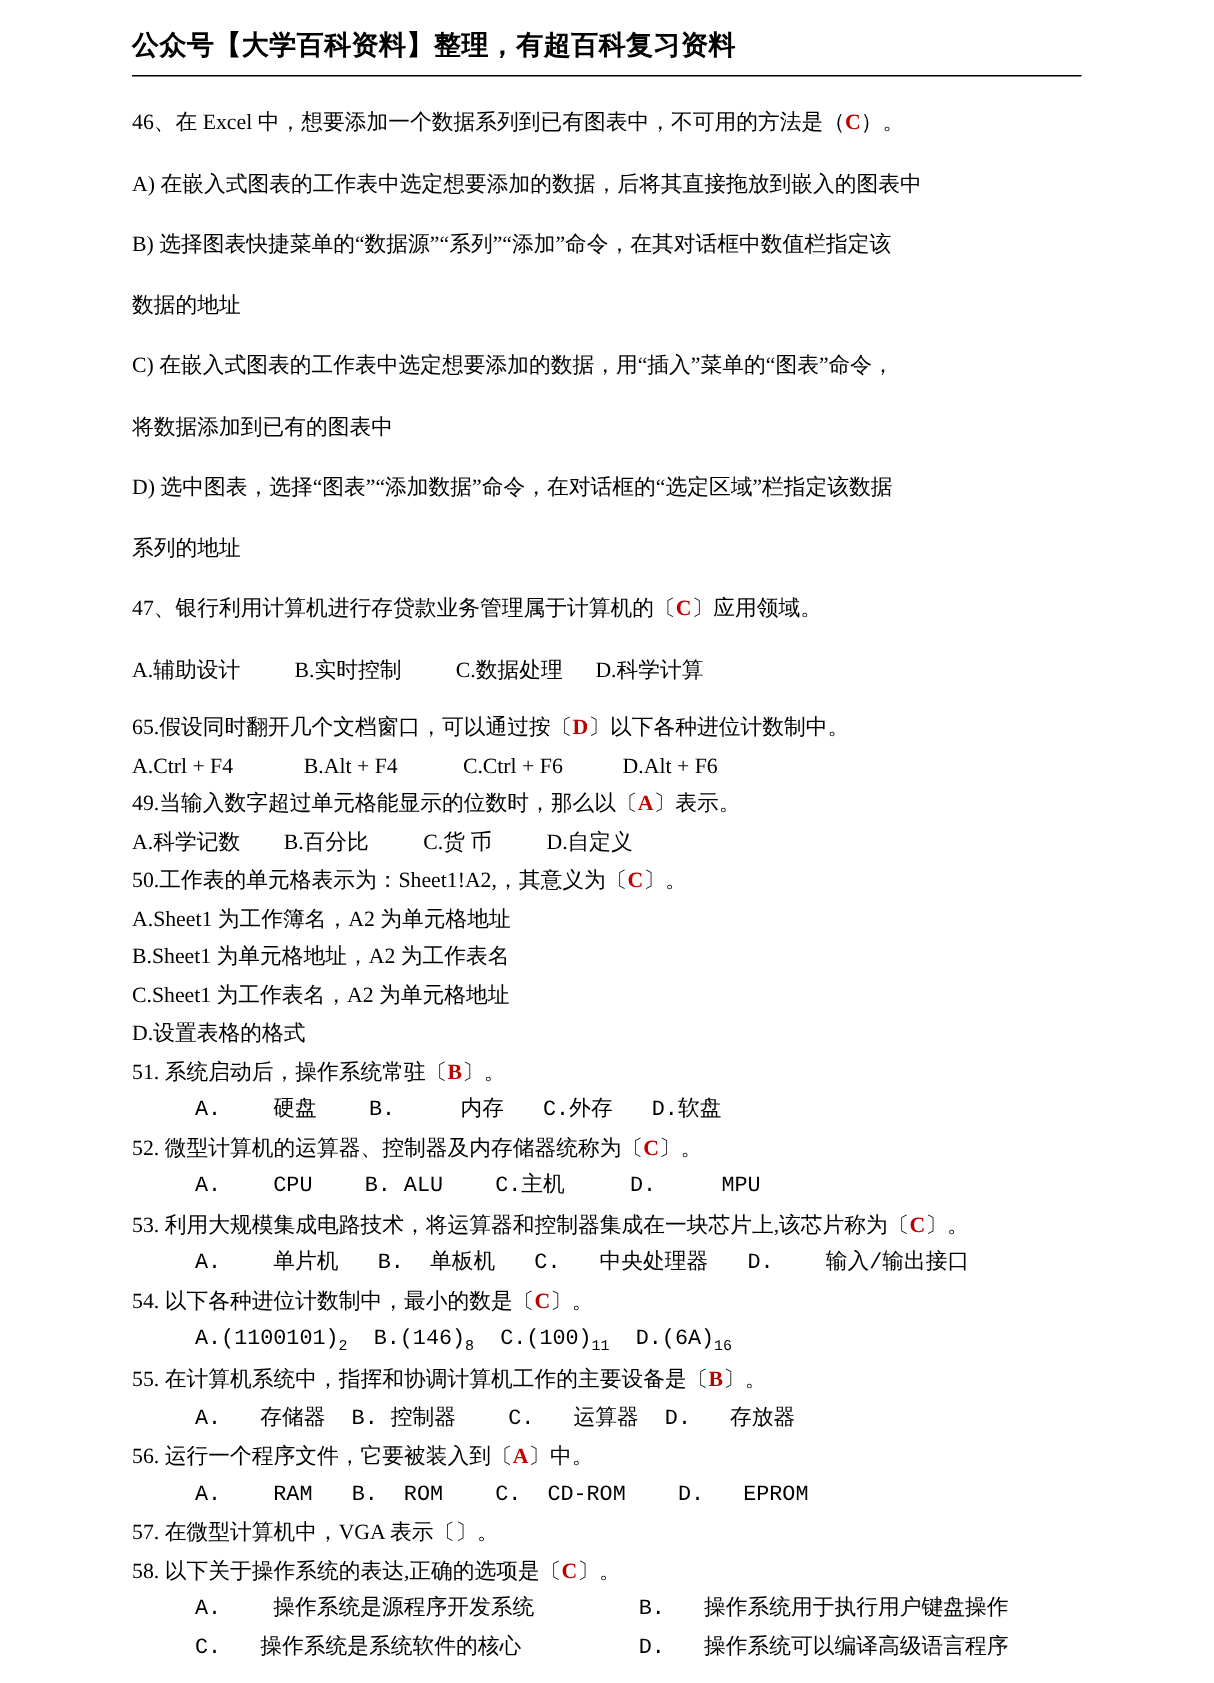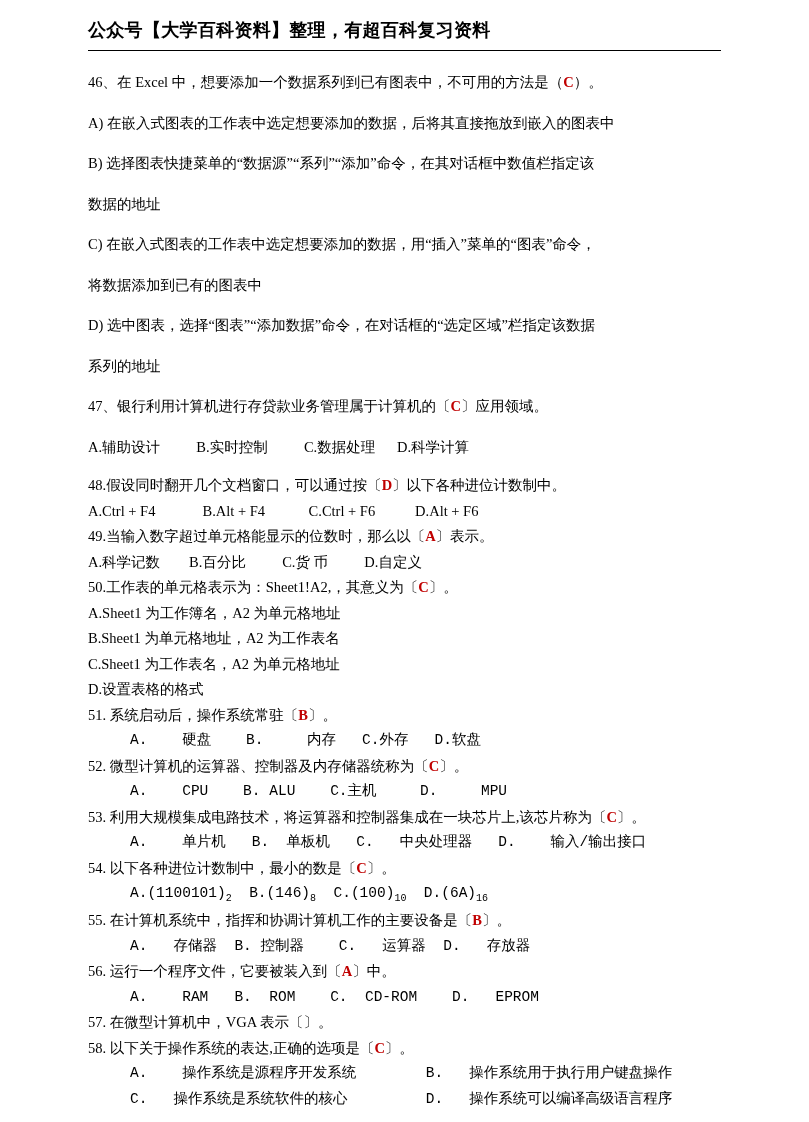--- a/index.html
+++ b/index.html
@@ -88,21 +88,21 @@
       <div class="line">将数据添加到已有的图表中</div>
       <div class="line">D) 选中图表，选择“图表”“添加数据”命令，在对话框的“选定区域”栏指定该数据</div>
       <div class="line">系列的地址</div>
     </div>
 
     <div class="q-loose">
       <div class="line"><span>47、银行利用计算机进行存贷款业务管理属于计算机的〔</span><span class="ans">C</span><span>〕应用领域。</span></div>
       <div class="line opt-row">A.辅助设计          B.实时控制          C.数据处理      D.科学计算</div>
     </div>
 
-    <div class="q-tight"><span>48.假设同时翻开几个文档窗口，可以通过按〔</span><span class="ans">D</span><span>〕以下各种进位计数制中。</span></div>
+    <div class="q-tight"><span>65.假设同时翻开几个文档窗口，可以通过按〔</span><span class="ans">D</span><span>〕以下各种进位计数制中。</span></div>
     <div class="opts opt-row">A.Ctrl + F4             B.Alt + F4            C.Ctrl + F6           D.Alt + F6</div>
 
     <div class="q-tight"><span>49.当输入数字超过单元格能显示的位数时，那么以〔</span><span class="ans">A</span><span>〕表示。</span></div>
     <div class="opts opt-row">A.科学记数        B.百分比          C.货 币          D.自定义</div>
 
     <div class="q-tight"><span>50.工作表的单元格表示为：Sheet1!A2,，其意义为〔</span><span class="ans">C</span><span>〕。</span></div>
     <div class="opts">A.Sheet1 为工作簿名，A2 为单元格地址</div>
     <div class="opts">B.Sheet1 为单元格地址，A2 为工作表名</div>
     <div class="opts">C.Sheet1 为工作表名，A2 为单元格地址</div>
     <div class="opts">D.设置表格的格式</div>
@@ -110,21 +110,21 @@
     <div class="q-tight"><span>51.  系统启动后，操作系统常驻〔</span><span class="ans">B</span><span>〕。</span></div>
     <div class="opts opt-row indent2">A.    硬盘    B.     内存   C.外存   D.软盘</div>
 
     <div class="q-tight"><span>52.  微型计算机的运算器、控制器及内存储器统称为〔</span><span class="ans">C</span><span>〕。</span></div>
     <div class="opts opt-row indent2">A.    CPU    B. ALU    C.主机     D.     MPU</div>
 
     <div class="q-tight"><span>53.  利用大规模集成电路技术，将运算器和控制器集成在一块芯片上,该芯片称为〔</span><span class="ans">C</span><span>〕。</span></div>
     <div class="opts opt-row indent2">A.    单片机   B.  单板机   C.   中央处理器   D.    输入/输出接口</div>
 
     <div class="q-tight"><span>54.  以下各种进位计数制中，最小的数是〔</span><span class="ans">C</span><span>〕。</span></div>
-    <div class="opts indent2"><span class="nowrap"><span>A.(1100101)</span><span class="sub">2</span><span>  B.(146)</span><span class="sub">8</span><span>  C.(100)</span><span class="sub">10</span><span>  D.(6A)</span><span class="sub">16</span></span></div>
+    <div class="opts indent2"><span class="nowrap"><span>A.(1100101)</span><span class="sub">2</span><span>  B.(146)</span><span class="sub">8</span><span>  C.(100)</span><span class="sub">11</span><span>  D.(6A)</span><span class="sub">16</span></span></div>
 
     <div class="q-tight"><span>55. 在计算机系统中，指挥和协调计算机工作的主要设备是〔</span><span class="ans">B</span><span>〕。</span></div>
     <div class="opts opt-row indent2">A.   存储器  B. 控制器    C.   运算器  D.   存放器</div>
 
     <div class="q-tight"><span>56. 运行一个程序文件，它要被装入到〔</span><span class="ans">A</span><span>〕中。</span></div>
     <div class="opts opt-row indent2">A.    RAM   B.  ROM    C.  CD-ROM    D.   EPROM</div>
 
     <div class="q-tight"><span>57.  在微型计算机中，VGA 表示〔</span><span class="ans"></span><span>〕。</span></div>
 
     <div class="q-tight"><span>58.  以下关于操作系统的表达,正确的选项是〔</span><span class="ans">C</span><span>〕。</span></div>

